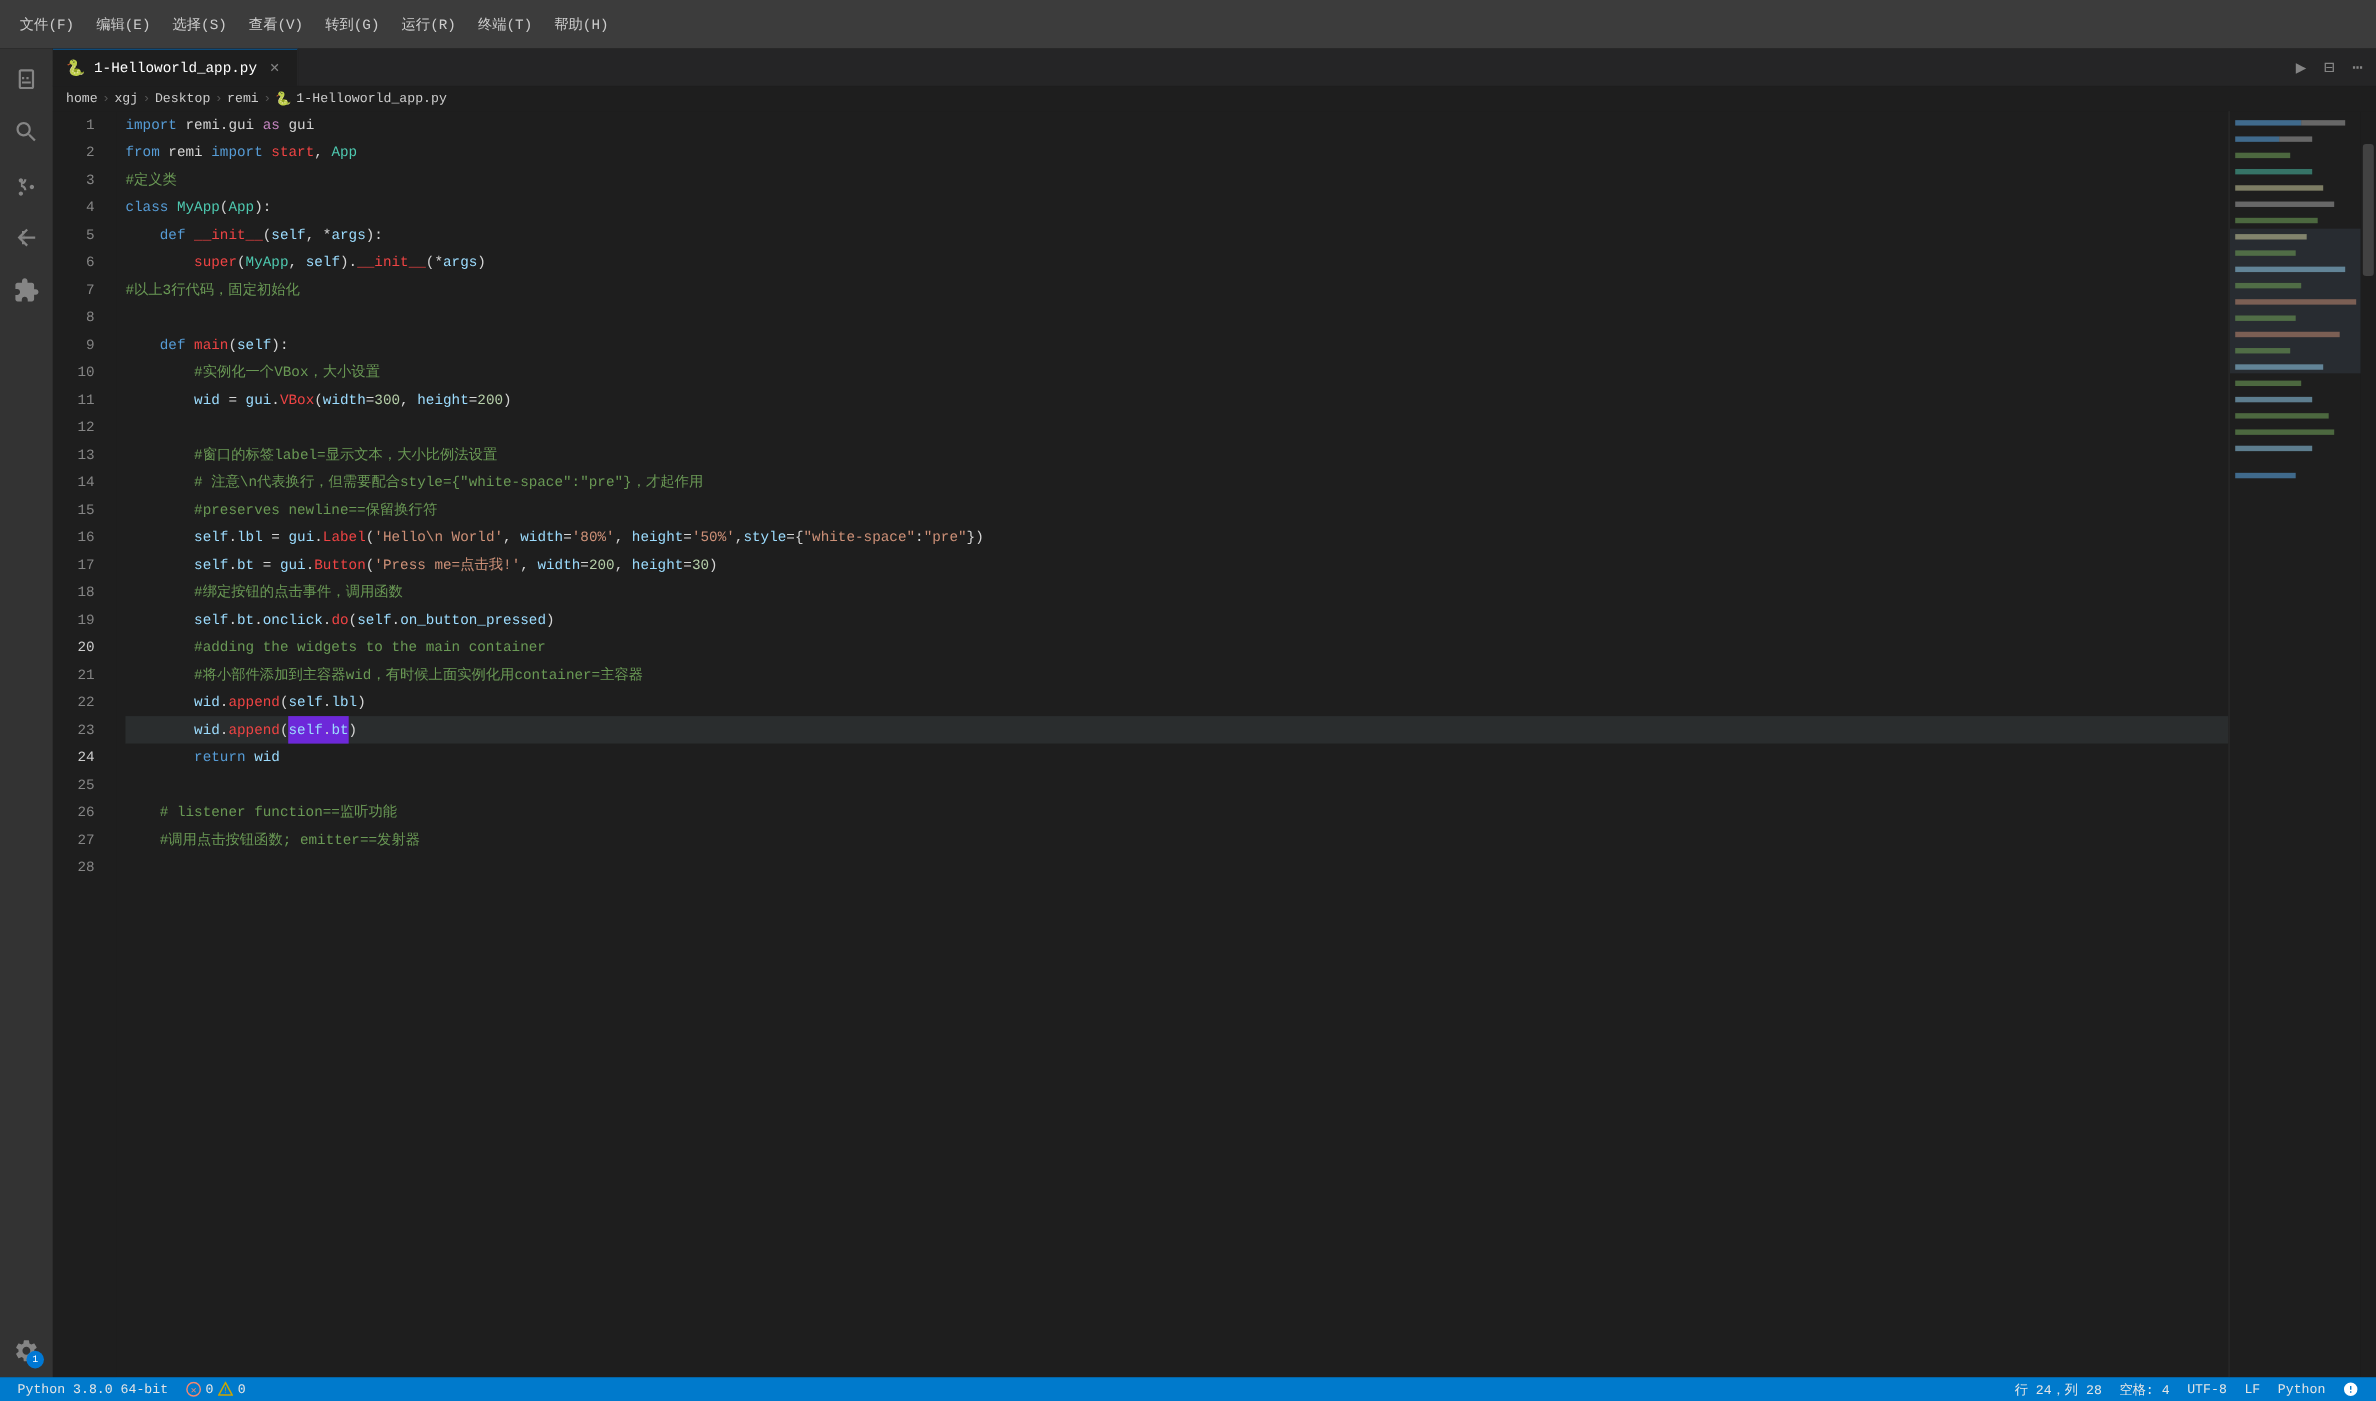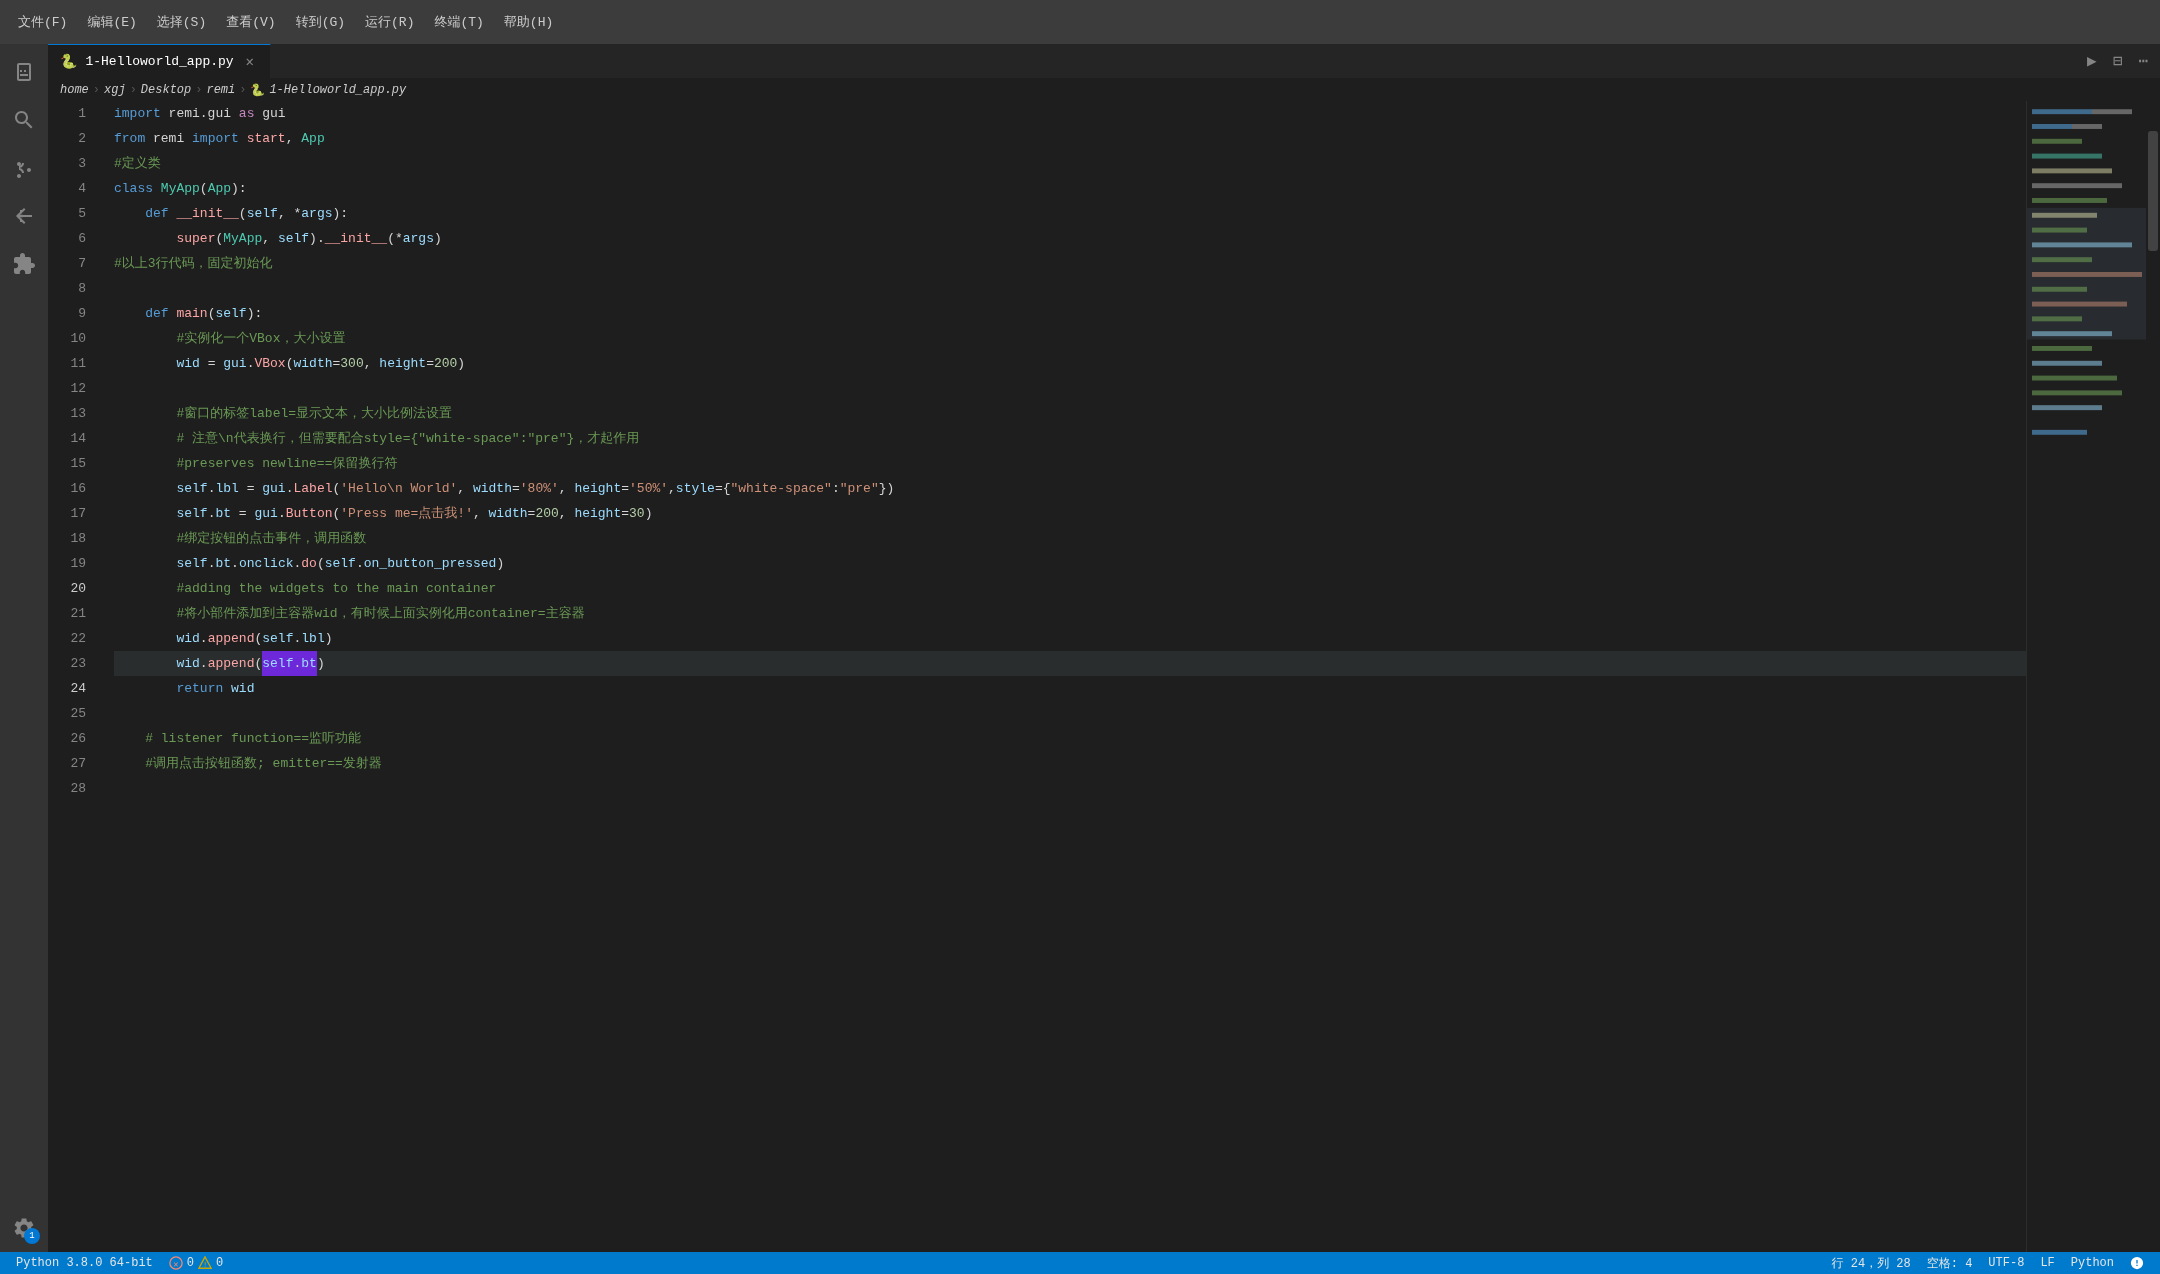--- a/index.html
+++ b/index.html
@@ -143,21 +143,21 @@
       padding: 4px 12px;
       font-size: 12px;
       color: #858585;
       display: flex;
       align-items: center;
       gap: 4px;
       flex-shrink: 0;
       height: 22px;
     }
     .breadcrumb-sep { color: #555; }
-    .breadcrumb-item { color: #cccccc; cursor: pointer; font-style: italic; }
+    .breadcrumb-item { color: #cccccc; cursor: pointer; }
     .breadcrumb-icon { font-size: 12px; }
 
     
     .code-editor {
       display: flex;
       flex: 1;
       overflow: hidden;
       background: #1e1e1e;
       position: relative;
     }
@@ -203,21 +203,21 @@
       background: #1e1e1e;
       flex-shrink: 0;
       position: relative;
       overflow: hidden;
       border-left: 1px solid #2d2d2d;
     }
 
     
     .kw { color: #569cd6; }          
     .kw2 { color: #c586c0; }         
-    .fn { color: #fca5a5; }          
+    .fn { color: #ef4444; }          
     .cls { color: #4ec9b0; }         
     .str { color: #ce9178; }         
     .num { color: #b5cea8; }         
     .cmt { color: #6a9955; }      
     .var { color: #9cdcfe; }          
     .plain { color: #d4d4d4; }       
     .param { color: #9cdcfe; }     
     .sel { background: #6d28d9; }    
 
     

